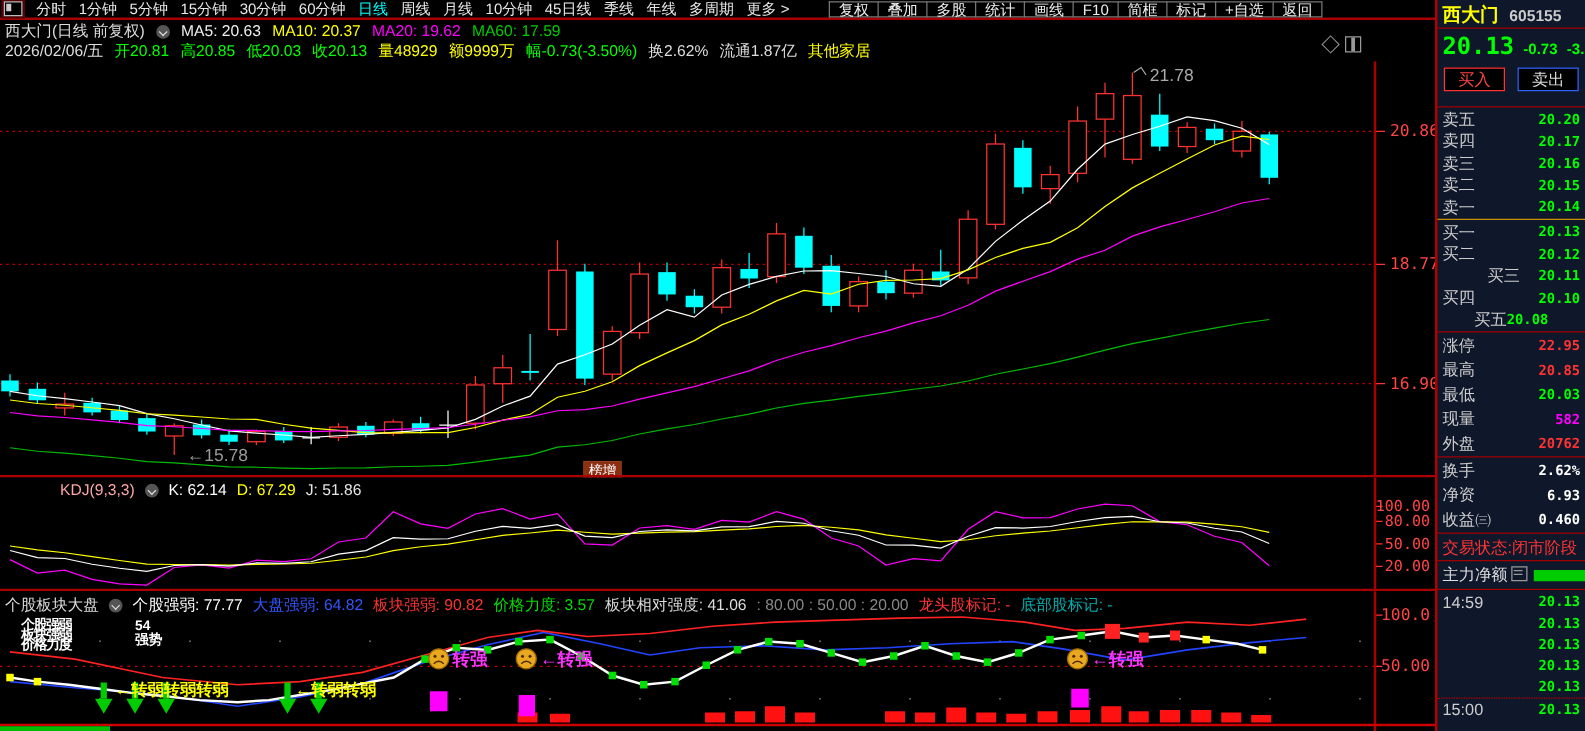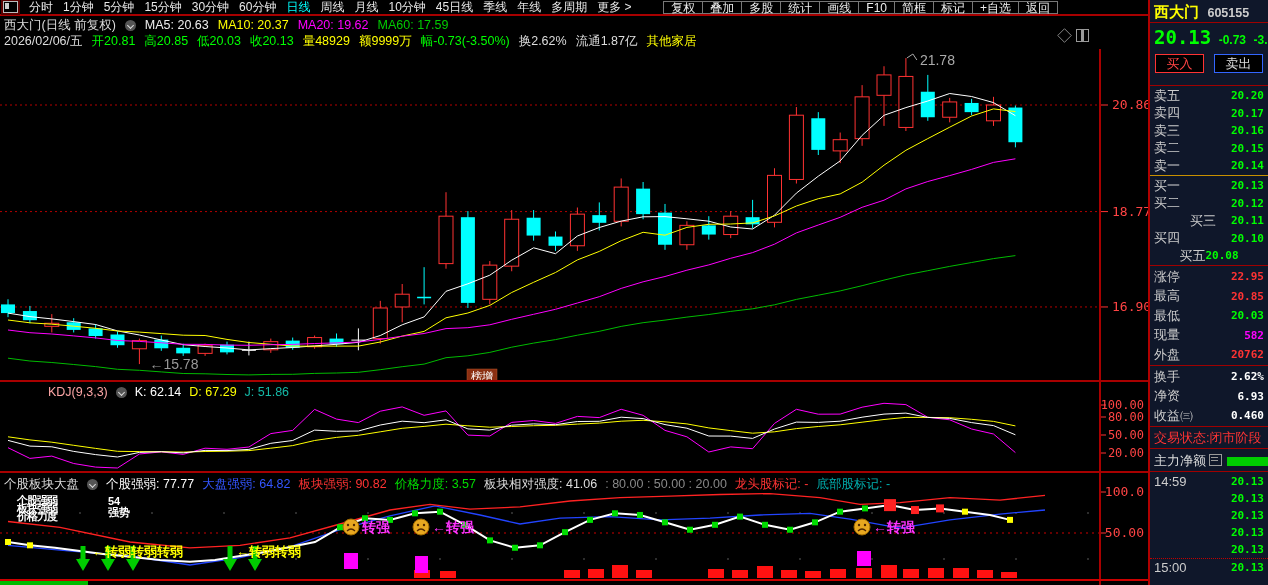--- a/index.html
+++ b/index.html
@@ -347,21 +347,21 @@
       </g>
       <line x1="1100" y1="19" x2="1106" y2="19" stroke="#ff3333"></line>
       <text x="1144" y="23" fill="#ff4444" font-size="13" text-anchor="end" font-family="DejaVu Sans Mono, monospace">100.0</text>
       <line x1="1100" y1="60" x2="1106" y2="60" stroke="#ff3333"></line>
       <text x="1144" y="64" fill="#ff4444" font-size="13" text-anchor="end" font-family="DejaVu Sans Mono, monospace">50.00</text>
       <line x1="1100" y1="0" x2="1100" y2="112" stroke="#a80000" stroke-width="2"></line>
       <line x1="0" y1="107" x2="1148" y2="107" stroke="#cc0000" stroke-width="2"></line>
       <rect x="0" y="108" width="88" height="4" fill="#00bb00"></rect>
     </svg>
 
-  <div class="pnl-hdr" id="kdj-header" style="top:385px;"><span style="color: #fca5a5; margin-left: 44px;">KDJ(9,3,3)</span><span class="chev"></span><span style="color: rgb(255, 255, 255);">K: 62.14</span><span style="color: rgb(255, 255, 0);">D: 67.29</span><span style="color: #14b8a6;">J: 51.86</span></div>
+  <div class="pnl-hdr" id="kdj-header" style="top:385px;"><span style="color: #fca5a5; margin-left: 44px;">KDJ(9,3,3)</span><span class="chev"></span><span style="color: rgb(255, 255, 255);">K: 62.14</span><span style="color: rgb(255, 255, 0);">D: 67.29</span><span style="color: #e5e5e5;">J: 51.86</span></div>
   <div class="pnl-hdr" id="str-header" style="top:476px;"><span style="color: rgb(221, 221, 221);">个股板块大盘</span><span class="chev"></span><span style="color: rgb(255, 255, 255);">个股强弱: 77.77</span><span style="color: rgb(51, 85, 255);">大盘强弱: 64.82</span><span style="color: rgb(255, 51, 51);">板块强弱: 90.82</span><span style="color: rgb(0, 221, 0);">价格力度: 3.57</span><span style="color: rgb(221, 221, 221);">板块相对强度: 41.06</span><span style="color: rgb(136, 136, 136);">: 80.00 : 50.00 : 20.00</span><span style="color: rgb(255, 51, 51);">龙头股标记: -</span><span style="color: rgb(0, 176, 176);">底部股标记: -</span></div>
 
   <div class="garble" id="garble-left" style="left:17px;top:496px;">
       <div>个股强弱</div>
       <div>板块强弱</div>
       <div>价格力度</div>
     </div>
   <div class="garble" id="garble-right" style="left:108px;top:496px;line-height:11px;letter-spacing:0;">
       <div>54</div>
       <div>强势</div>

